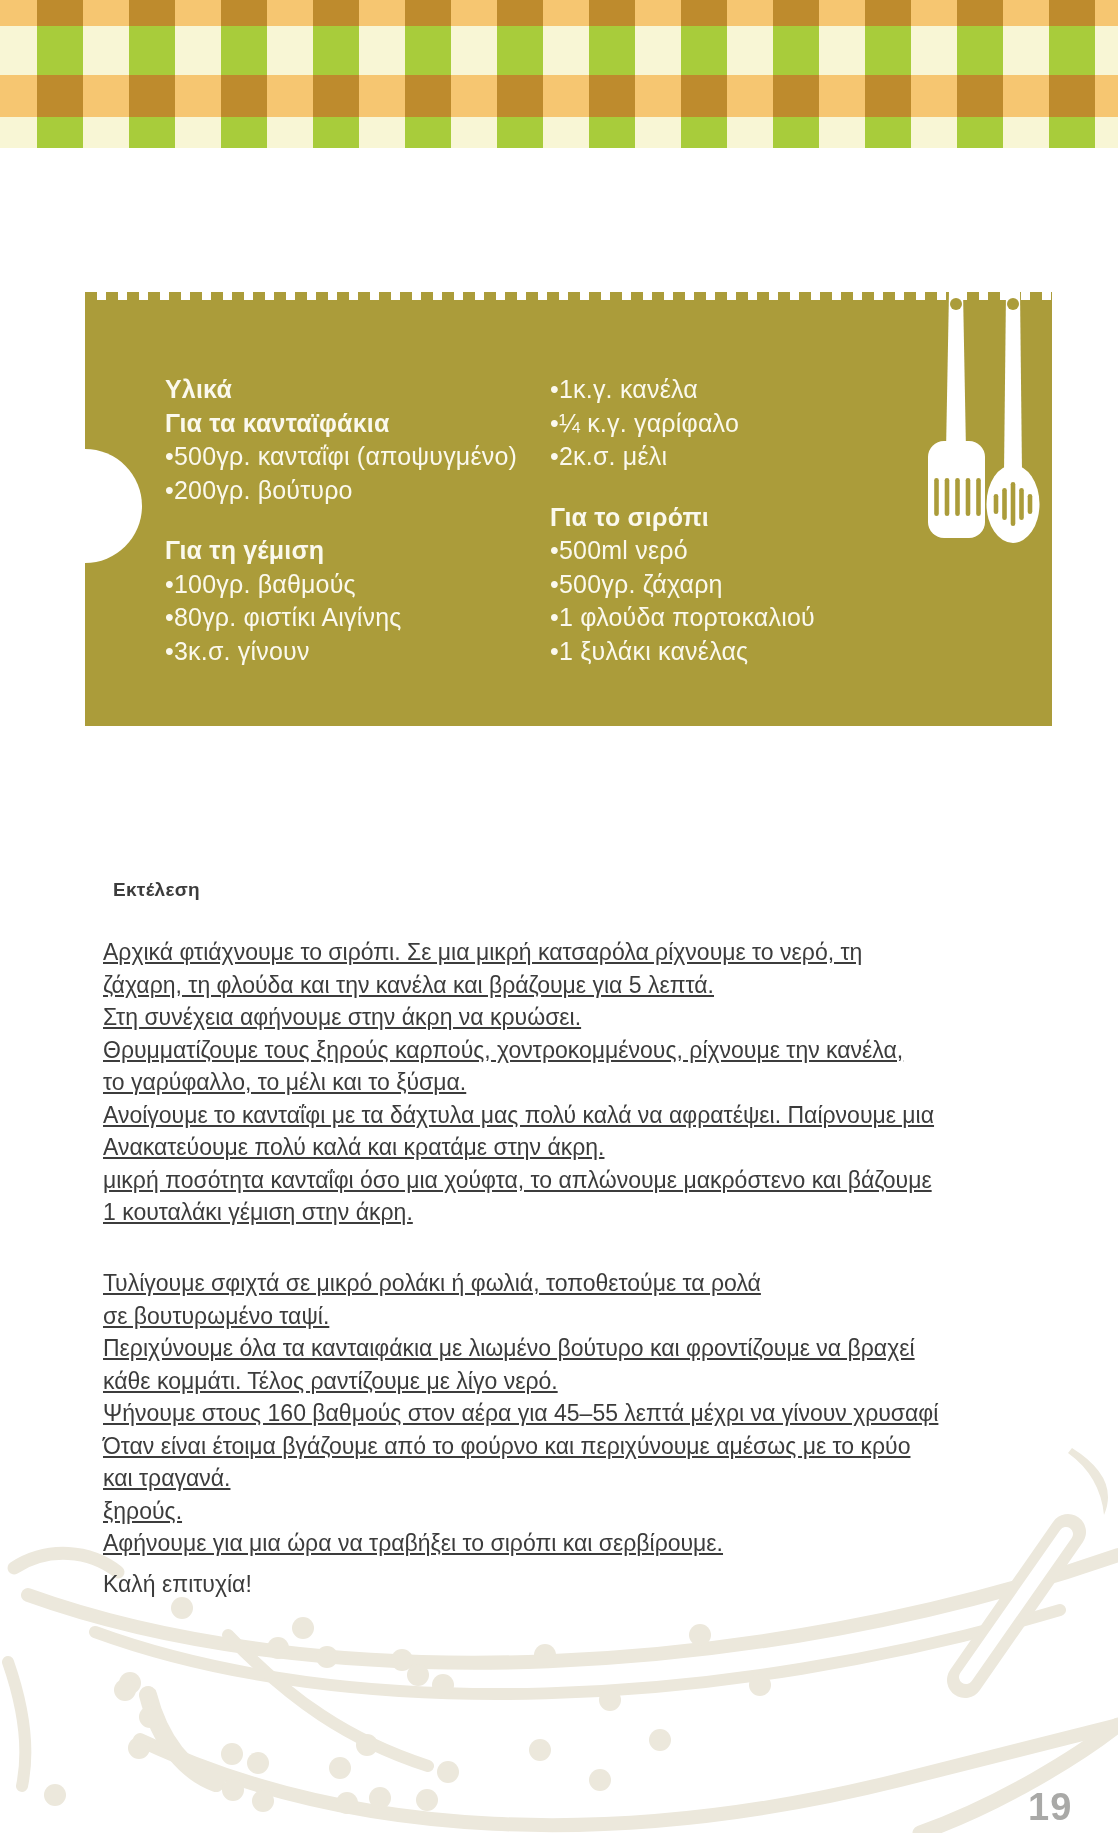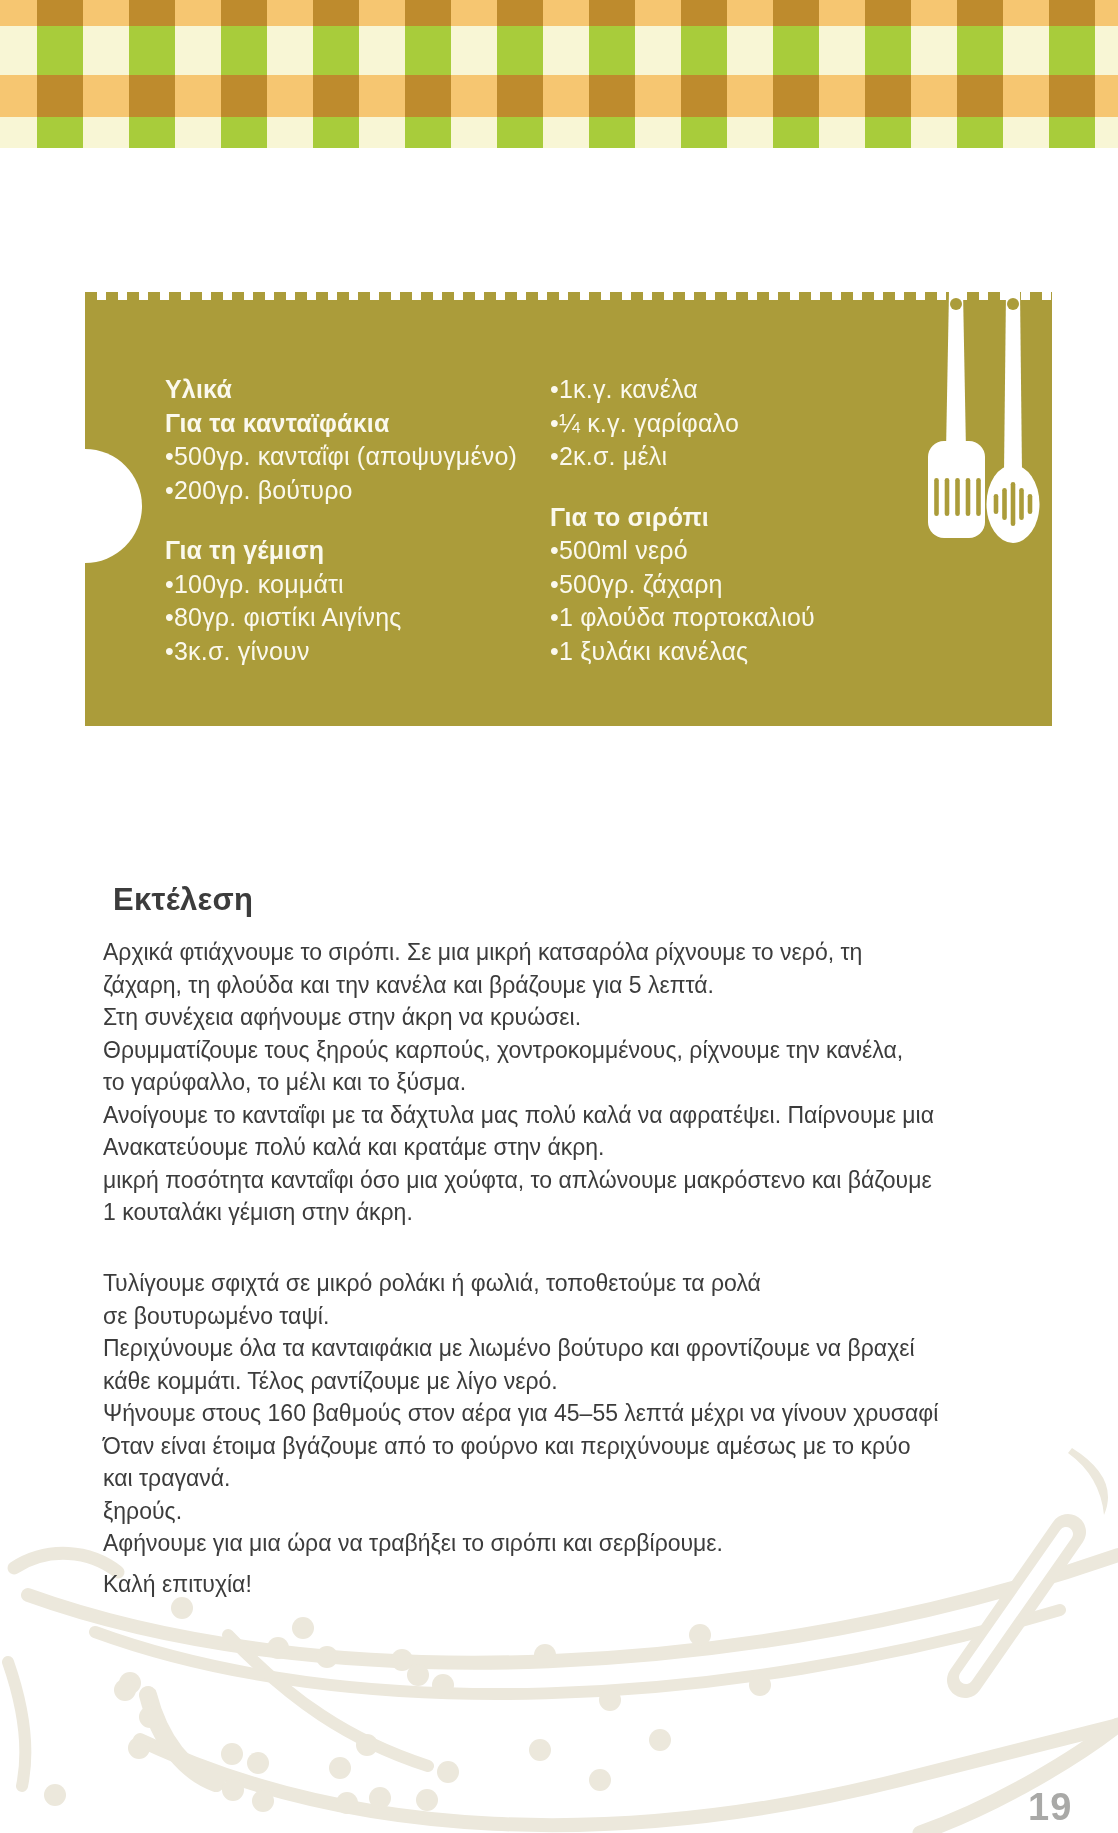--- a/index.html
+++ b/index.html
@@ -40,27 +40,27 @@
   .olive-fill{fill:var(--olive);}
 
   .ing-col{position:absolute;top:73px;font-size:25px;line-height:33.5px;
     color:var(--cream_text);letter-spacing:.2px;white-space:nowrap;}
   .col-left{left:80px;}
   .col-right{left:465px;}
   .ing-line.header{font-weight:700;}
   .ing-line.spacer{height:27px;line-height:27px;}
 
   
-  .exec-heading{position:absolute;left:113px;top:872px;font-size:31px;line-height:36px;
-    font-weight:700;color:var(--body_text);z-index:2;letter-spacing:.3px;margin-top:10px;}
+  .exec-heading{position:absolute;left:113px;top:872px;font-size:19px;line-height:36px;
+    font-weight:700;color:var(--body_text);z-index:2;letter-spacing:.3px;}
   .body-para{position:absolute;left:103px;width:960px;font-size:23px;line-height:32.5px;
     color:var(--body_text);z-index:2;}
   .p1{top:936px;}
   .p2{top:1267px;}
-  .body-line{white-space:nowrap;}
+  .body-line{white-space:nowrap;text-decoration:underline;}
   .closing{position:absolute;left:103px;top:1568px;font-size:23px;line-height:32px;
     color:var(--body_text);z-index:2;}
 
   
   .sketch{position:absolute;left:0;top:1180px;width:1118px;height:653px;z-index:0;}
   .sk{stroke:var(--sketch);fill:none;stroke-linecap:round;}
   .sk13{stroke-width:13px;}
   .sk12{stroke-width:12px;}
   .sk14{stroke-width:14px;}
   .sk15{stroke-width:15px;}
@@ -158,21 +158,21 @@
       </g>
     </svg>
 
     <div class="ing-col col-left">
         <div class="ing-line header">Υλικά</div>
         <div class="ing-line header">Για τα κανταϊφάκια</div>
         <div class="ing-line item">•500γρ. κανταΐφι (αποψυγμένο)</div>
         <div class="ing-line item">•200γρ. βούτυρο</div>
         <div class="ing-line spacer"></div>
         <div class="ing-line header">Για τη γέμιση</div>
-        <div class="ing-line item">•100γρ. κομμάτι</div>
+        <div class="ing-line item">•100γρ. βαθμούς</div>
         <div class="ing-line item">•80γρ. φιστίκι Αιγίνης</div>
         <div class="ing-line item">•3κ.σ. γίνουν</div>
       </div>
     <div class="ing-col col-right">
         <div class="ing-line item">•1κ.γ. κανέλα</div>
         <div class="ing-line item">•¼ κ.γ. γαρίφαλο</div>
         <div class="ing-line item">•2κ.σ. μέλι</div>
         <div class="ing-line spacer"></div>
         <div class="ing-line header">Για το σιρόπι</div>
         <div class="ing-line item">•500ml νερό</div>

